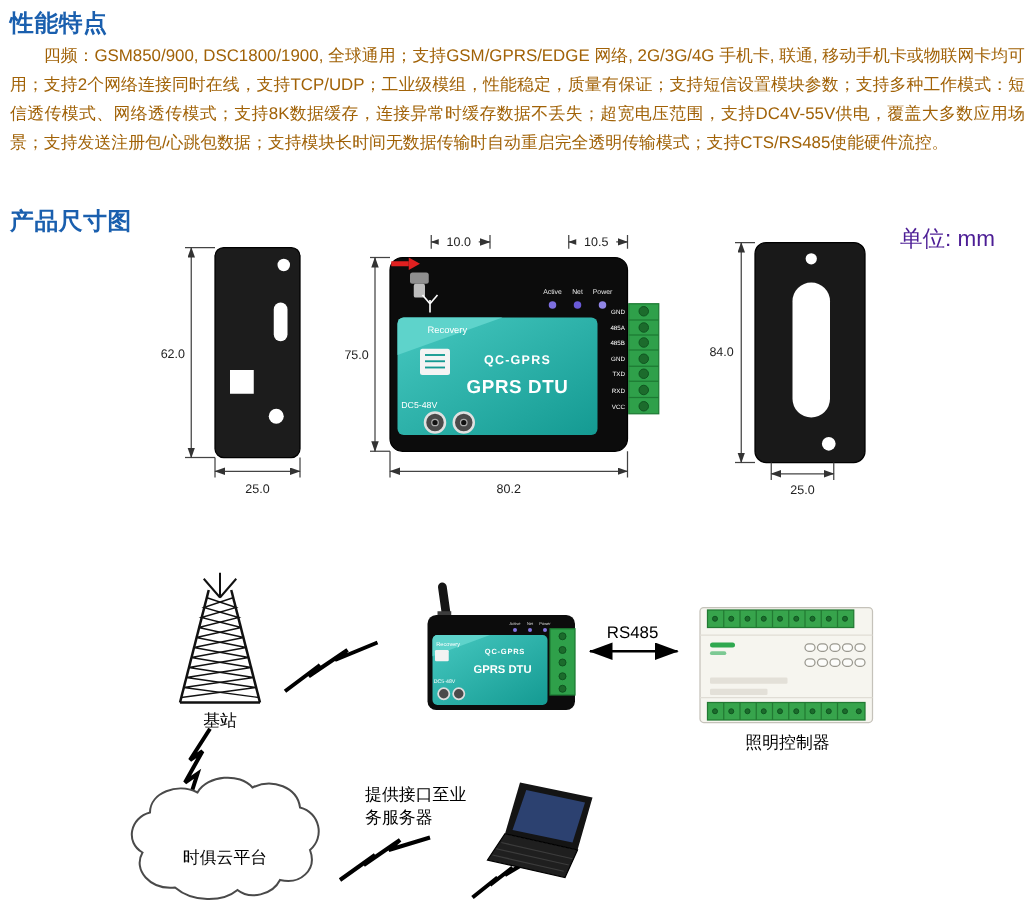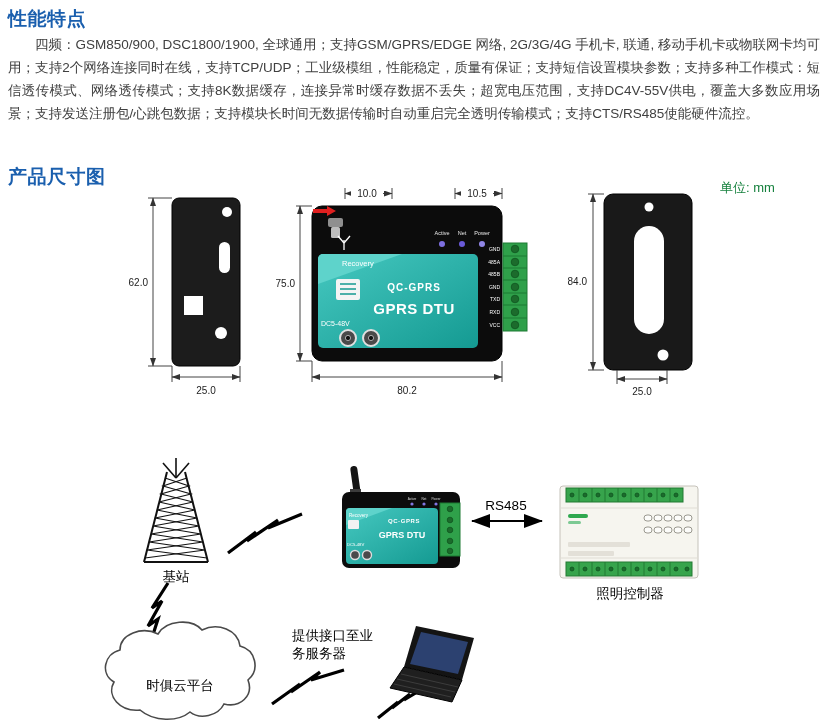--- a/index.html
+++ b/index.html
@@ -1,23 +1,23 @@
 <!DOCTYPE html>
 <html><head>
 <meta charset="utf-8">
 <style>
   html,body{margin:0;padding:0;background:#fff;}
   .page{position:relative;width:828px;height:728px;background:#fff;overflow:hidden;
         font-family:"Liberation Sans",sans-serif;}
   .sec-title{position:absolute;left:8px;margin:0;color:#1a5fae;font-size:19px;
              font-weight:bold;letter-spacing:0.5px;}
   .features-body{position:absolute;left:8px;top:33px;width:812px;margin:0;
-                 font-size:13.5px;line-height:23px;color:#404040;text-align:justify;
+                 font-size:13.5px;line-height:23px;color:#a16207;text-align:justify;
                  text-indent:2em;}
-  .unit-label{position:absolute;left:720px;top:179px;font-size:13px;color:#15803d;}
+  .unit-label{position:absolute;left:720px;top:179px;font-size:18px;color:#4c1d95;}
   .dims-svg{position:absolute;left:0;top:186px;}
   .cloud-svg{position:absolute;left:0;top:458px;}
   
   .dim line{stroke:#444;stroke-width:1;}
   .dim text{fill:#222;font-size:10px;font-family:"Liberation Sans",sans-serif;}
   .led-t{fill:#e8e8e8;font-size:5.5px;text-anchor:middle;font-family:"Liberation Sans",sans-serif;}
   .recov{fill:#fff;font-size:7.5px;font-family:"Liberation Sans",sans-serif;}
   .brand{fill:#fff;font-size:10px;font-weight:bold;text-anchor:middle;letter-spacing:1px;}
   .prodname{fill:#fff;font-size:15px;font-weight:bold;text-anchor:middle;letter-spacing:0.5px;}
   .pwr{fill:#fff;font-size:7px;}

